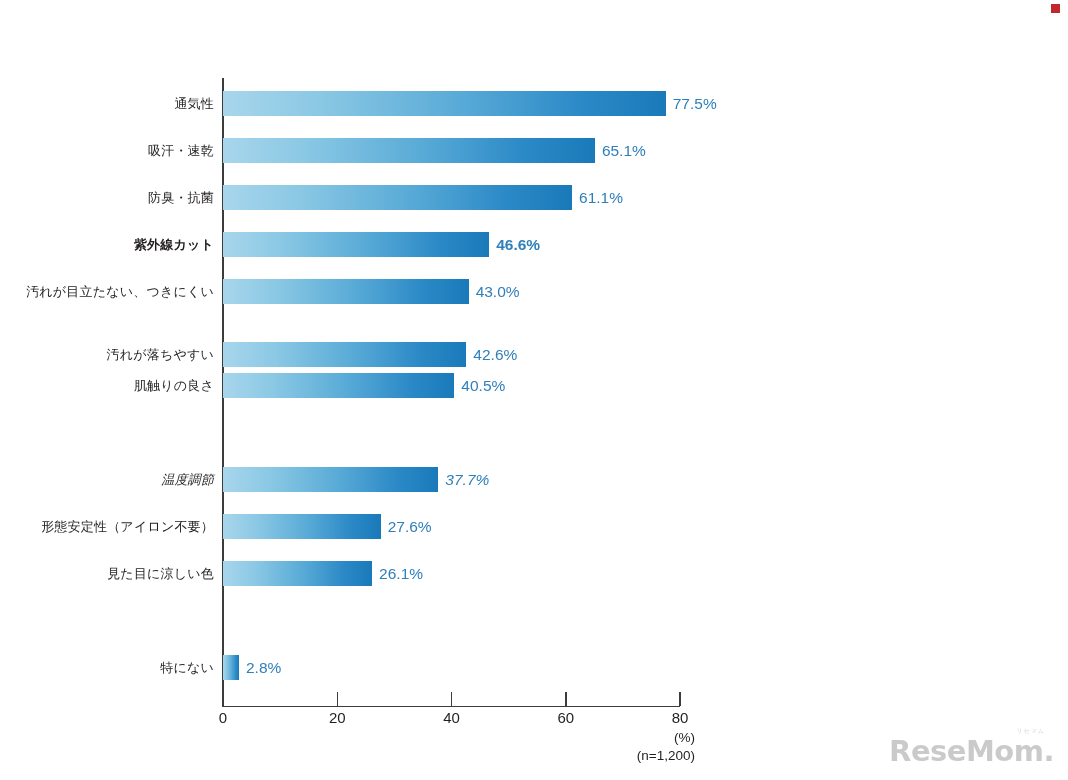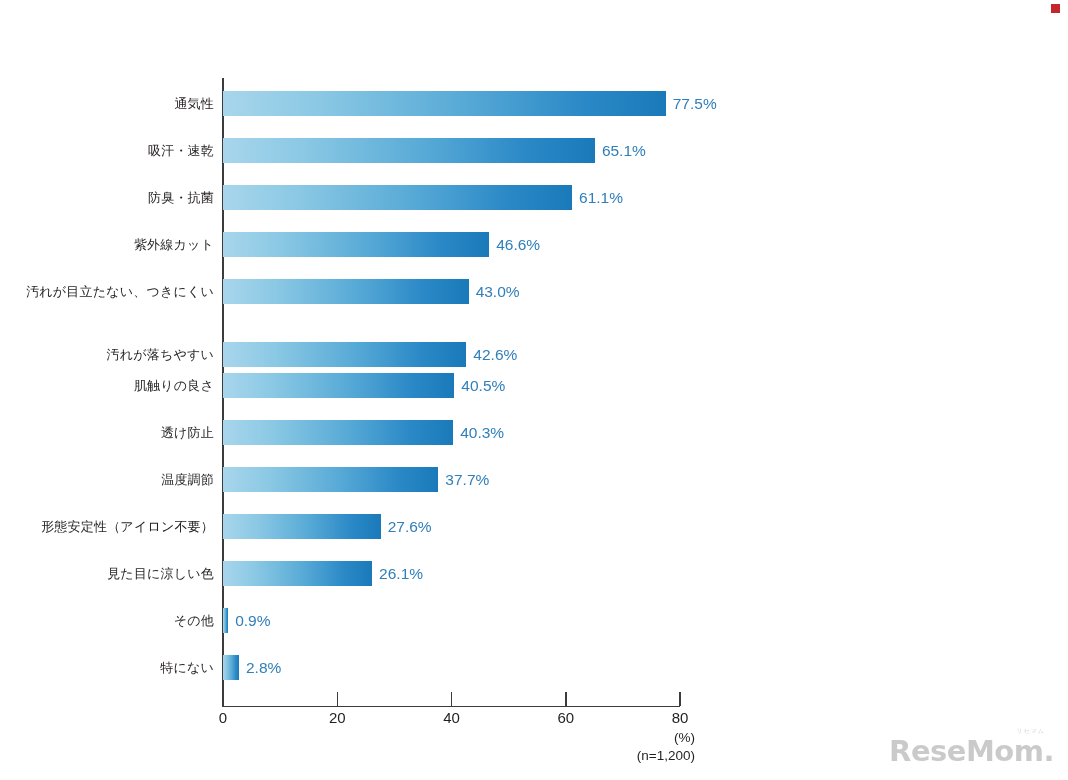--- a/index.html
+++ b/index.html
@@ -158,64 +158,54 @@
         <div class="row" style="top: 127px;">
           <div class="cat">吸汗・速乾</div>
           <div class="bar" style="width: 371.884px;"></div>
           <div class="val" style="left: 601.884px;">65.1%</div>
         </div>
         <div class="row" style="top: 174px;">
           <div class="cat">防臭・抗菌</div>
           <div class="bar" style="width: 349.034px;"></div>
           <div class="val" style="left: 579.034px; text-align: center;">61.1%</div>
         </div>
-        <div class="row" style="top: 221px;">
+        <div class="row" style="top: 221px; font-weight: bold;">
           <div class="cat">紫外線カット</div>
           <div class="bar" style="width: 266.202px;"></div>
           <div class="val" style="left: 496.202px;">46.6%</div>
         </div>
         <div class="row" style="top: 268px;">
           <div class="cat">汚れが目立たない、つきにくい</div>
           <div class="bar" style="width: 245.637px;"></div>
           <div class="val" style="left: 475.637px;">43.0%</div>
         </div>
         <div class="row" style="top: 331px;">
           <div class="cat">汚れが落ちやすい</div>
           <div class="bar" style="width: 243.352px;"></div>
           <div class="val" style="left: 473.353px;">42.6%</div>
         </div>
         <div class="row" style="top: 362px;">
           <div class="cat">肌触りの良さ</div>
           <div class="bar" style="width: 231.356px;"></div>
           <div class="val" style="left: 461.356px;">40.5%</div>
         </div>
-        <div class="row" style="top: 409px;">
-          <div class="cat">透け防止</div>
-          <div class="bar" style="width: 230.214px;"></div>
-          <div class="val" style="left: 460.214px;">40.3%</div>
-        </div>
-        <div class="row" style="top: 456px;">
+        <div class="row" style="top: 456px; font-style: italic;">
           <div class="cat">温度調節</div>
           <div class="bar" style="width: 215.361px;"></div>
           <div class="val" style="left: 445.361px;">37.7%</div>
         </div>
         <div class="row" style="top: 503px;">
           <div class="cat">形態安定性（アイロン不要）</div>
           <div class="bar" style="width: 157.665px;"></div>
           <div class="val" style="left: 387.665px;">27.6%</div>
         </div>
         <div class="row" style="top: 550px;">
           <div class="cat">見た目に涼しい色</div>
           <div class="bar" style="width: 149.096px;"></div>
           <div class="val" style="left: 379.096px;">26.1%</div>
-        </div>
-        <div class="row" style="top: 597px;">
-          <div class="cat">その他</div>
-          <div class="bar" style="width: 5.14125px;"></div>
-          <div class="val" style="left: 235.141px;">0.9%</div>
         </div>
         <div class="row" style="top: 644px;">
           <div class="cat">特にない</div>
           <div class="bar" style="width: 15.995px;"></div>
           <div class="val" style="left: 245.995px;">2.8%</div>
         </div>
       </div>
 
     <div class="axis-note note-pct">(%)</div>
     <div class="axis-note note-n">(n=1,200)</div>

